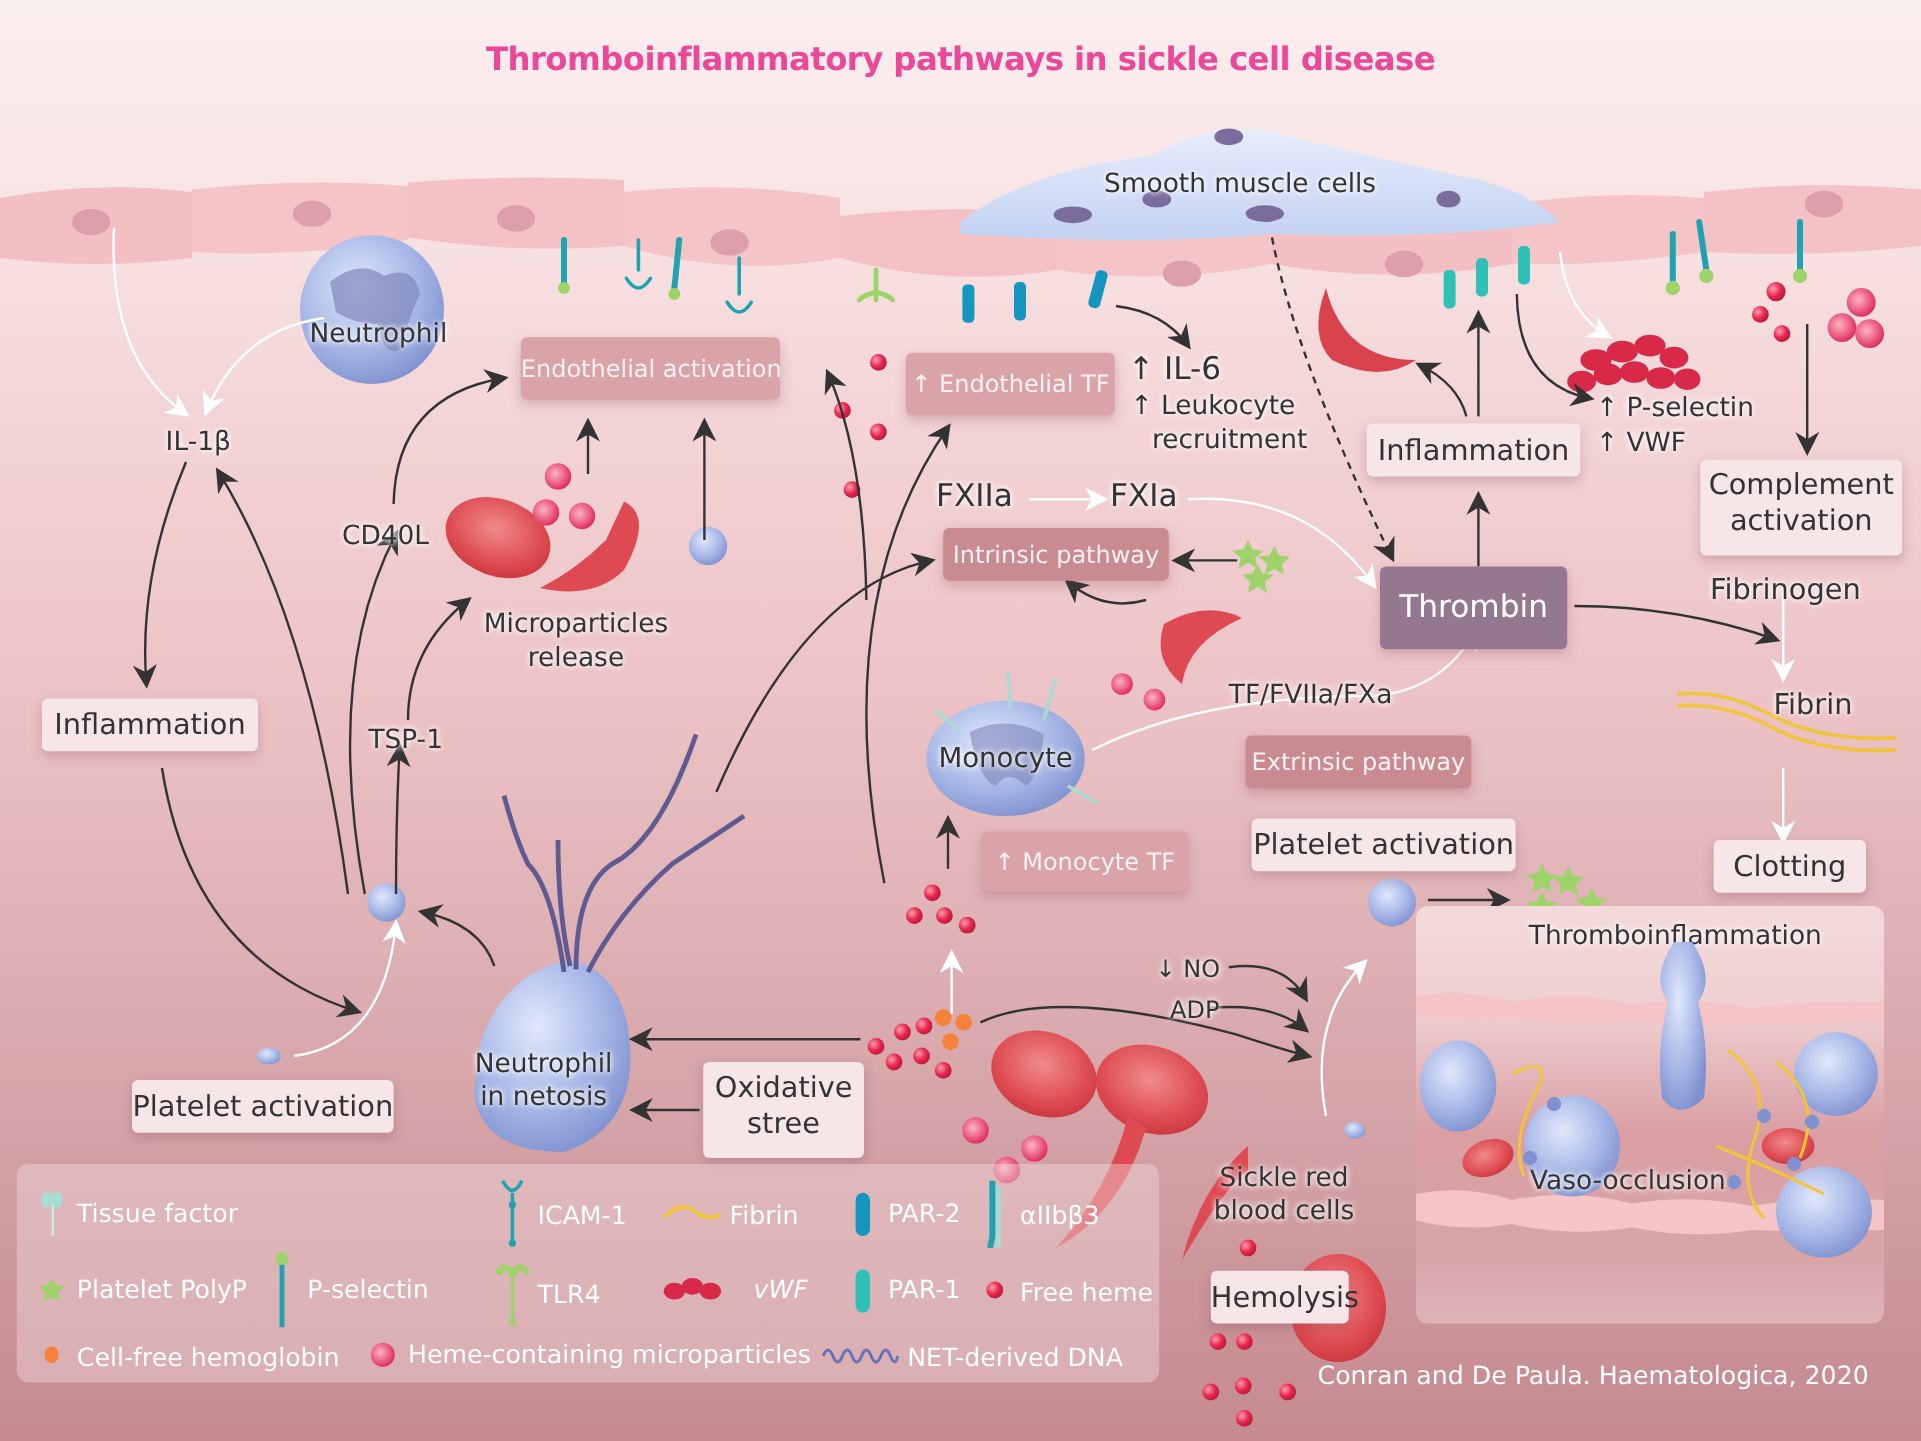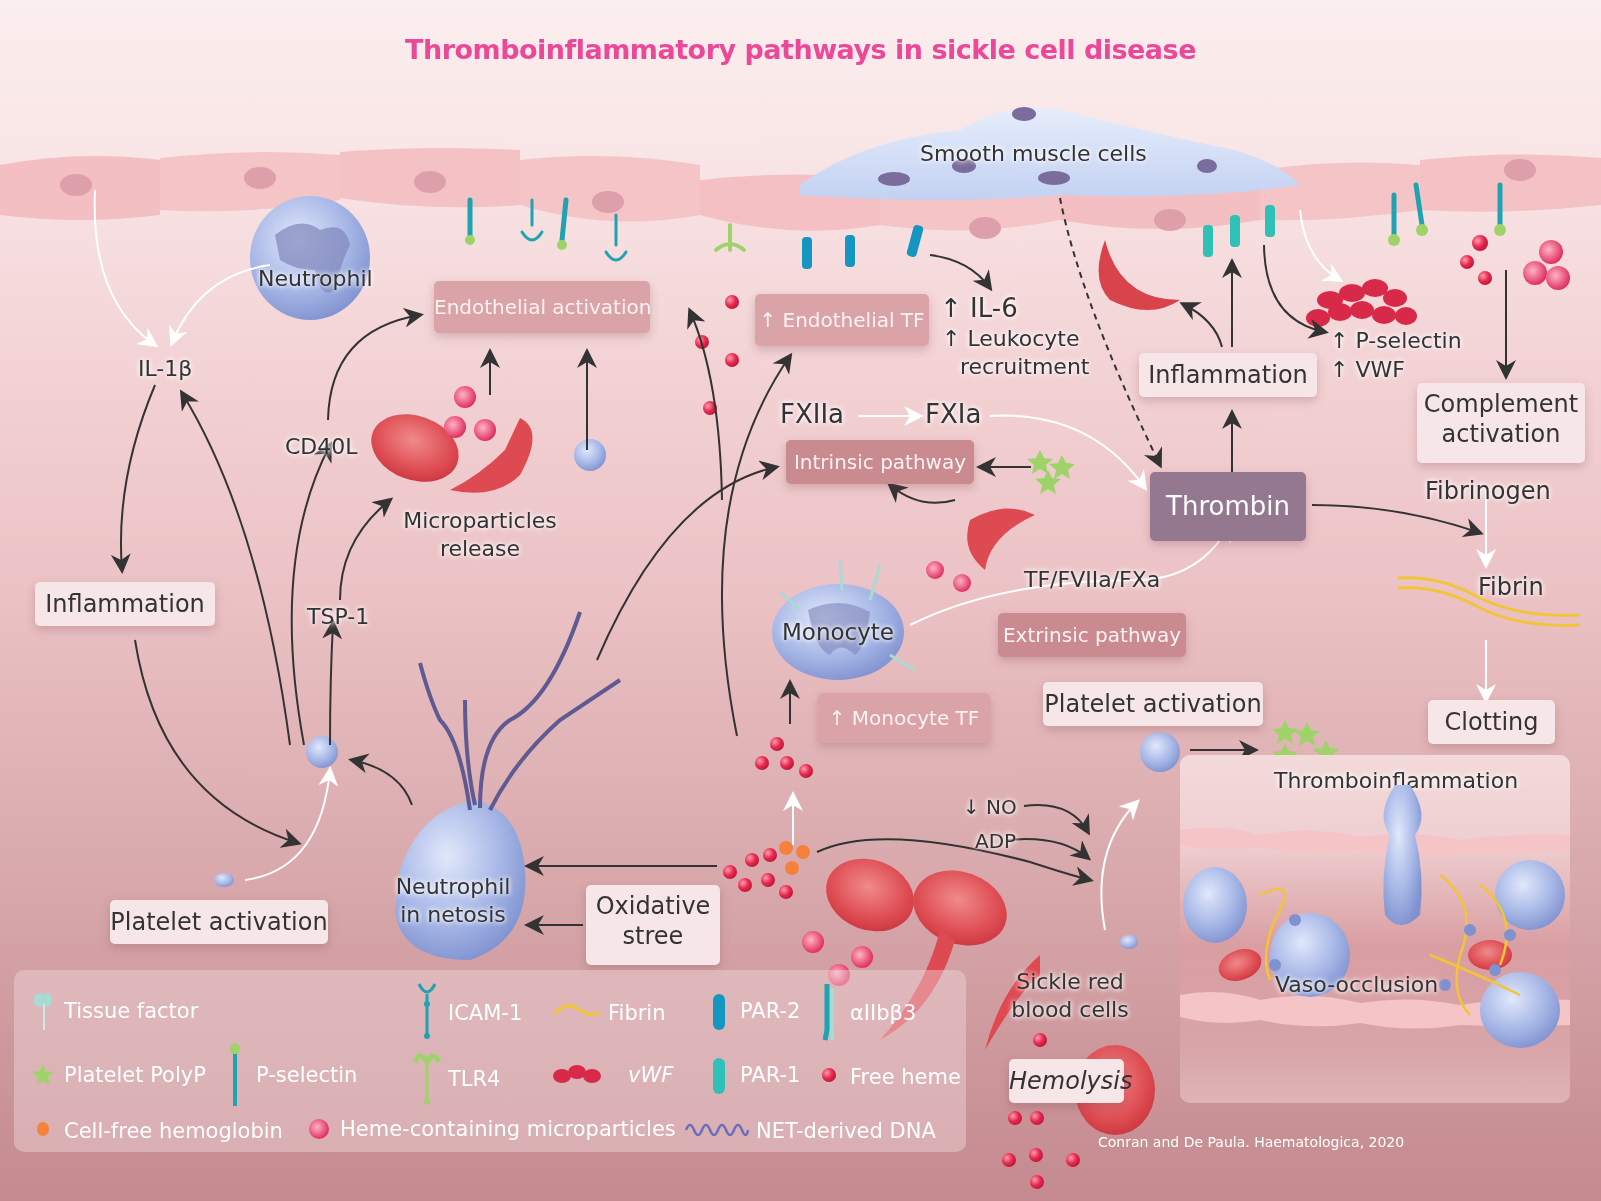--- a/index.html
+++ b/index.html
@@ -12,21 +12,21 @@
   .lbl.c{text-align:center;}
   .box{position:absolute;border-radius:5px;box-shadow:0 4px 10px rgba(120,60,70,0.25);text-align:center;white-space:nowrap;}
   .box.light{background:#f7e6e8;color:#333;font-size:24px;}
   .box.rose{background:#c98a90;color:#fdf2f3;font-size:20px;}
   .box.rosep{background:#d9a3a7;color:#fdf2f3;font-size:20px;}
   .box.throm{background:#94788f;color:#fff;font-size:26px;}
   .legend{left:14px;top:970px;width:952px;height:182px;background:rgba(240,215,218,0.45);border-radius:10px;}
   .lg-item{position:absolute;display:flex;align-items:flex-start;color:#fff;font-size:21px;line-height:1.25;}
   .lg-icon{width:30px;height:40px;margin-right:6px;flex:0 0 auto;}
   .inset{left:1180px;top:755px;width:390px;height:348px;background:linear-gradient(180deg,#f3dada 0%,#efcfd1 25%,#d99ea2 55%,#d8a5a9 85%,#dfb4b7 100%);border-radius:10px;overflow:hidden;}
-  .credit{position:absolute;left:1098px;top:1134px;color:#fff;font-size:14px;}
+  .credit{position:absolute;left:1098px;top:1134px;color:#fff;font-size:21px;}
 </style>
 </head>
 <body>
 
 <svg class="stage" width="1601" height="1201" viewBox="0 0 1601 1201">
   <defs>
     <radialGradient id="gBlue" cx="40%" cy="35%" r="70%">
       <stop offset="0" stop-color="#e1e8fb"></stop>
         <stop offset="0.6" stop-color="#a6b6e6"></stop>
         <stop offset="1" stop-color="#7f91cf"></stop>
@@ -306,37 +306,37 @@
   <div>in netosis</div>
 </div>
 <div class="lbl c" style="left:1010px;top:968px;width:120px;">
   <div>Sickle red</div>
   <div>blood cells</div>
 </div>
 
 <div class="box rosep" style="left:434px;top:281px;width:216px;height:52px;line-height:52px;">Endothelial activation</div>
 <div class="box rosep" style="left:755px;top:294px;width:174px;height:52px;line-height:52px;">↑ Endothelial TF</div>
 <div class="box rose" style="left:786px;top:440px;width:188px;height:44px;line-height:44px;">Intrinsic pathway</div>
-<div class="box rose" style="left:998px;top:613px;width:188px;height:44px;line-height:44px;">Extrinsic pathway</div>
+<div class="box rose" style="left:1038px;top:613px;width:188px;height:44px;line-height:44px;">Extrinsic pathway</div>
 <div class="box rosep" style="left:818px;top:693px;width:172px;height:50px;line-height:50px;">↑ Monocyte TF</div>
 <div class="box throm" style="left:1150px;top:472px;width:156px;height:69px;line-height:69px;">Thrombin</div>
 <div class="box light" style="left:1139px;top:353px;width:178px;height:44px;line-height:44px;">Inflammation</div>
 <div class="box light" style="left:35px;top:582px;width:180px;height:44px;line-height:44px;">Inflammation</div>
 <div class="box light" style="left:1417px;top:383px;width:168px;height:80px;padding-top:6px;line-height:30px;box-sizing:border-box;">
   <div>Complement</div>
   <div>activation</div>
 </div>
 <div class="box light" style="left:1428px;top:700px;width:127px;height:44px;line-height:44px;">Clotting</div>
 <div class="box light" style="left:1043px;top:682px;width:220px;height:44px;line-height:44px;">Platelet activation</div>
 <div class="box light" style="left:110px;top:900px;width:218px;height:44px;line-height:44px;">Platelet activation</div>
 <div class="box light" style="left:586px;top:885px;width:134px;height:80px;padding-top:6px;line-height:30px;box-sizing:border-box;">
   <div>Oxidative</div>
   <div>stree</div>
 </div>
-<div class="box light" style="left:1009px;top:1059px;width:115px;height:44px;line-height:44px;font-style:italic;">Hemolysis</div>
+<div class="box light" style="left:1009px;top:1059px;width:115px;height:44px;line-height:44px;">Hemolysis</div>
 
 <div class="abs inset">
   <div class="lbl" style="left:94px;top:12px;">Thromboinflammation</div>
   <svg width="390" height="348" style="position:absolute;left:0;top:0;">
     <path d="M0,75 Q40,68 80,80 Q130,70 180,82 Q230,75 280,85 Q330,78 390,80 L390,95 Q330,100 280,98 Q230,105 180,95 Q130,102 80,92 Q40,98 0,90Z" fill="#f5c4c6"></path>
     <path d="M0,240 Q40,232 80,245 Q130,235 180,248 Q230,240 280,250 Q330,242 390,245 L390,270 Q330,272 280,270 Q230,278 180,268 Q130,276 80,265 Q40,272 0,262Z" fill="#f5c4c6"></path>
     <ellipse cx="35" cy="150" rx="32" ry="38" fill="url(#gBlue)"></ellipse>
     <path d="M215,30 Q195,60 210,80 Q200,120 205,160 Q220,180 240,160 Q245,120 235,80 Q250,60 230,30Z" fill="url(#gBlue)"></path>
     <ellipse cx="130" cy="200" rx="40" ry="42" fill="url(#gBlue)"></ellipse>
     <ellipse cx="340" cy="255" rx="40" ry="38" fill="url(#gBlue)"></ellipse>

